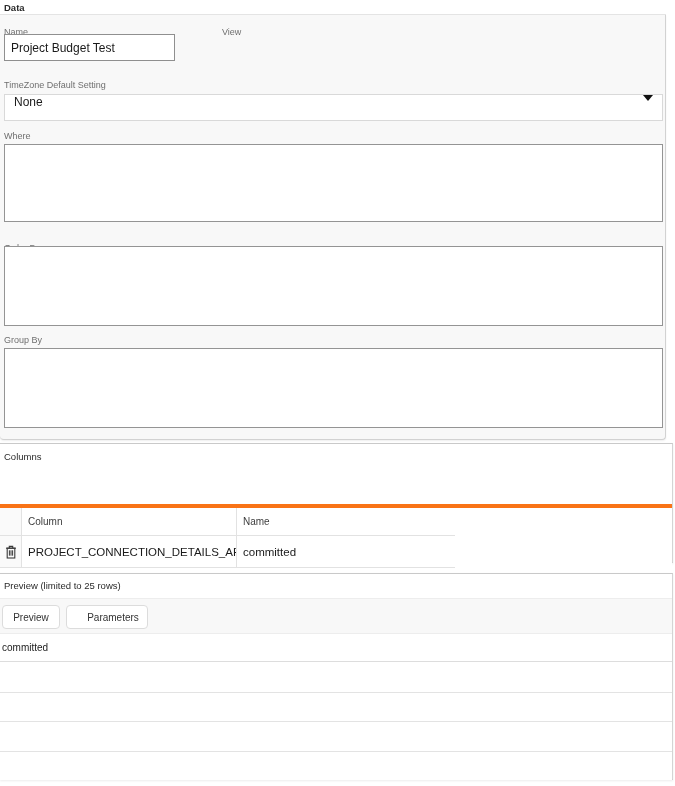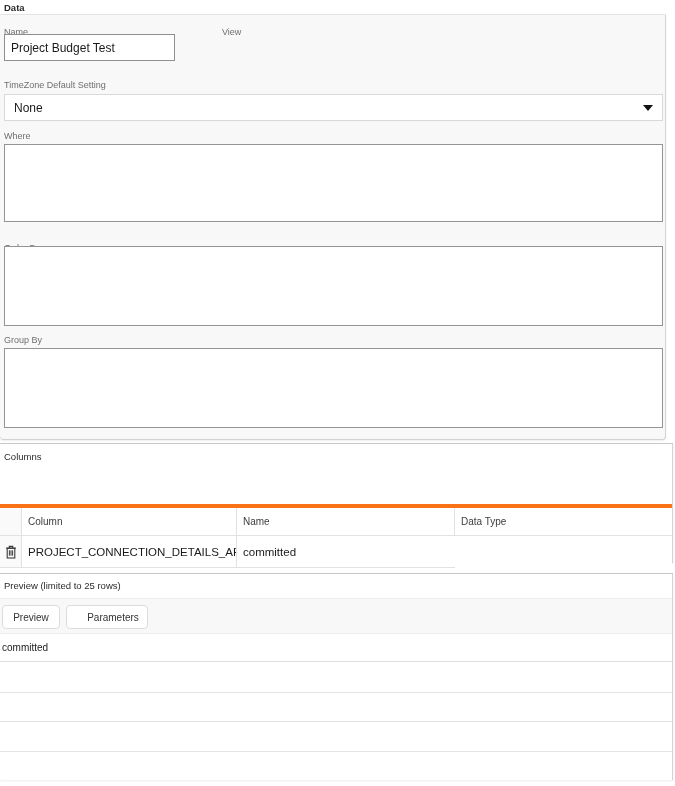--- a/index.html
+++ b/index.html
@@ -47,21 +47,20 @@
     outline: none;
     font-family: "Liberation Sans", sans-serif;
     font-size: 12px;
     color: #1a1a1a;
     padding: 4px 6px;
   }
   .dropdown {
     background: #ffffff;
     border: 1px solid #d9d9d9;
     display: flex;
-    align-items: center;
     justify-content: space-between;
     padding: 0 9px;
     font-size: 12px;
     color: #1a1a1a;
     cursor: default;
   }
   .caret {
     width: 0; height: 0;
     border-left: 5px solid transparent;
     border-right: 5px solid transparent;
@@ -165,21 +164,20 @@
   <div class="abs card" style="left:0; top:443px; width:673px; height:120px;">
 
     <div class="abs section-title" style="left:4px; top:8px;">Columns</div>
 
 
     <div class="abs tbl" style="left:0; top:60px; width:672px;">
       <div class="tbl-row">
         <div class="tbl-cell hdr-cell icon-cell"></div>
         <div class="tbl-cell hdr-cell">Column</div>
         <div class="tbl-cell hdr-cell">Name</div>
-        <div class="tbl-cell hdr-cell">Data Type</div>
       </div>
       <div class="tbl-row">
         <div class="tbl-cell data-cell icon-cell">
           <span class="trash-btn">
             <svg width="12" height="14" viewBox="0 0 12 14" fill="none">
               <path d="M1 3.2 H11" stroke="#3a3a3a" stroke-width="1.1"></path>
               <path d="M4.3 3V1.4h3.4V3" stroke="#3a3a3a" stroke-width="1.1" fill="none"></path>
               <rect x="2.2" y="3.2" width="7.6" height="9.8" stroke="#3a3a3a" stroke-width="1.1" fill="none"></rect>
               <path d="M4.4 5.3v5.4 M6 5.3v5.4 M7.6 5.3v5.4" stroke="#3a3a3a" stroke-width="1"></path>
             </svg>

